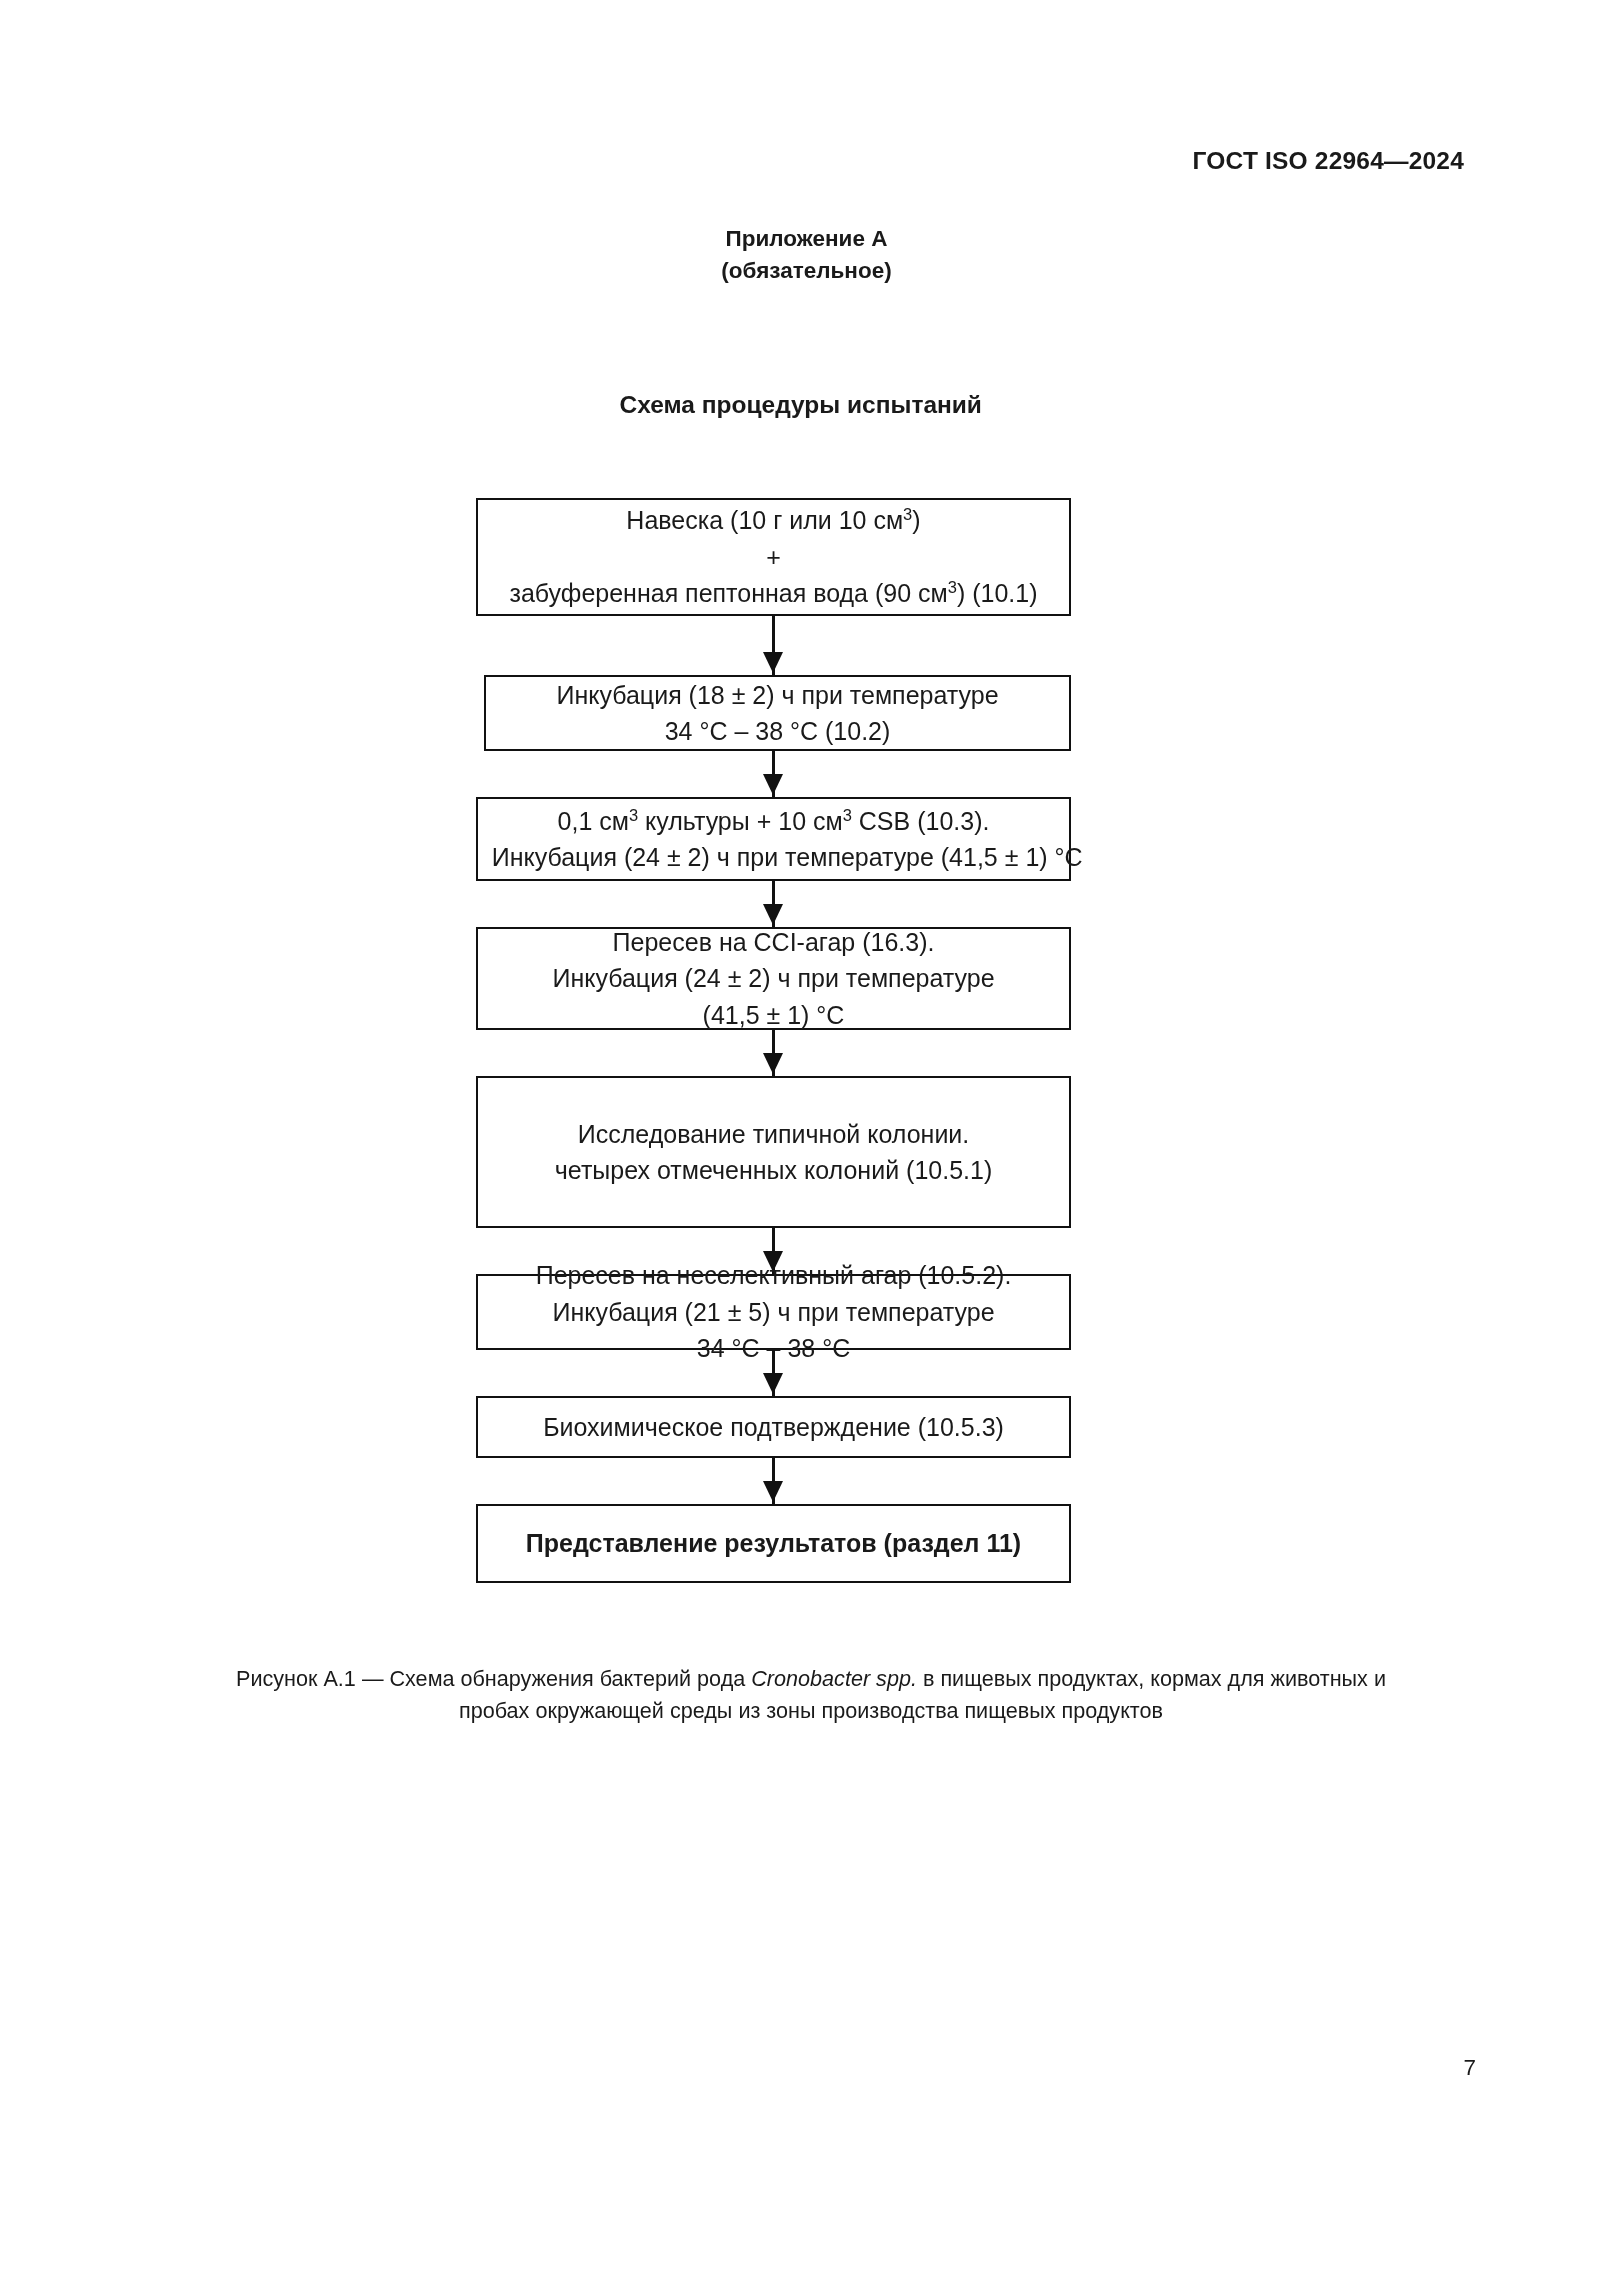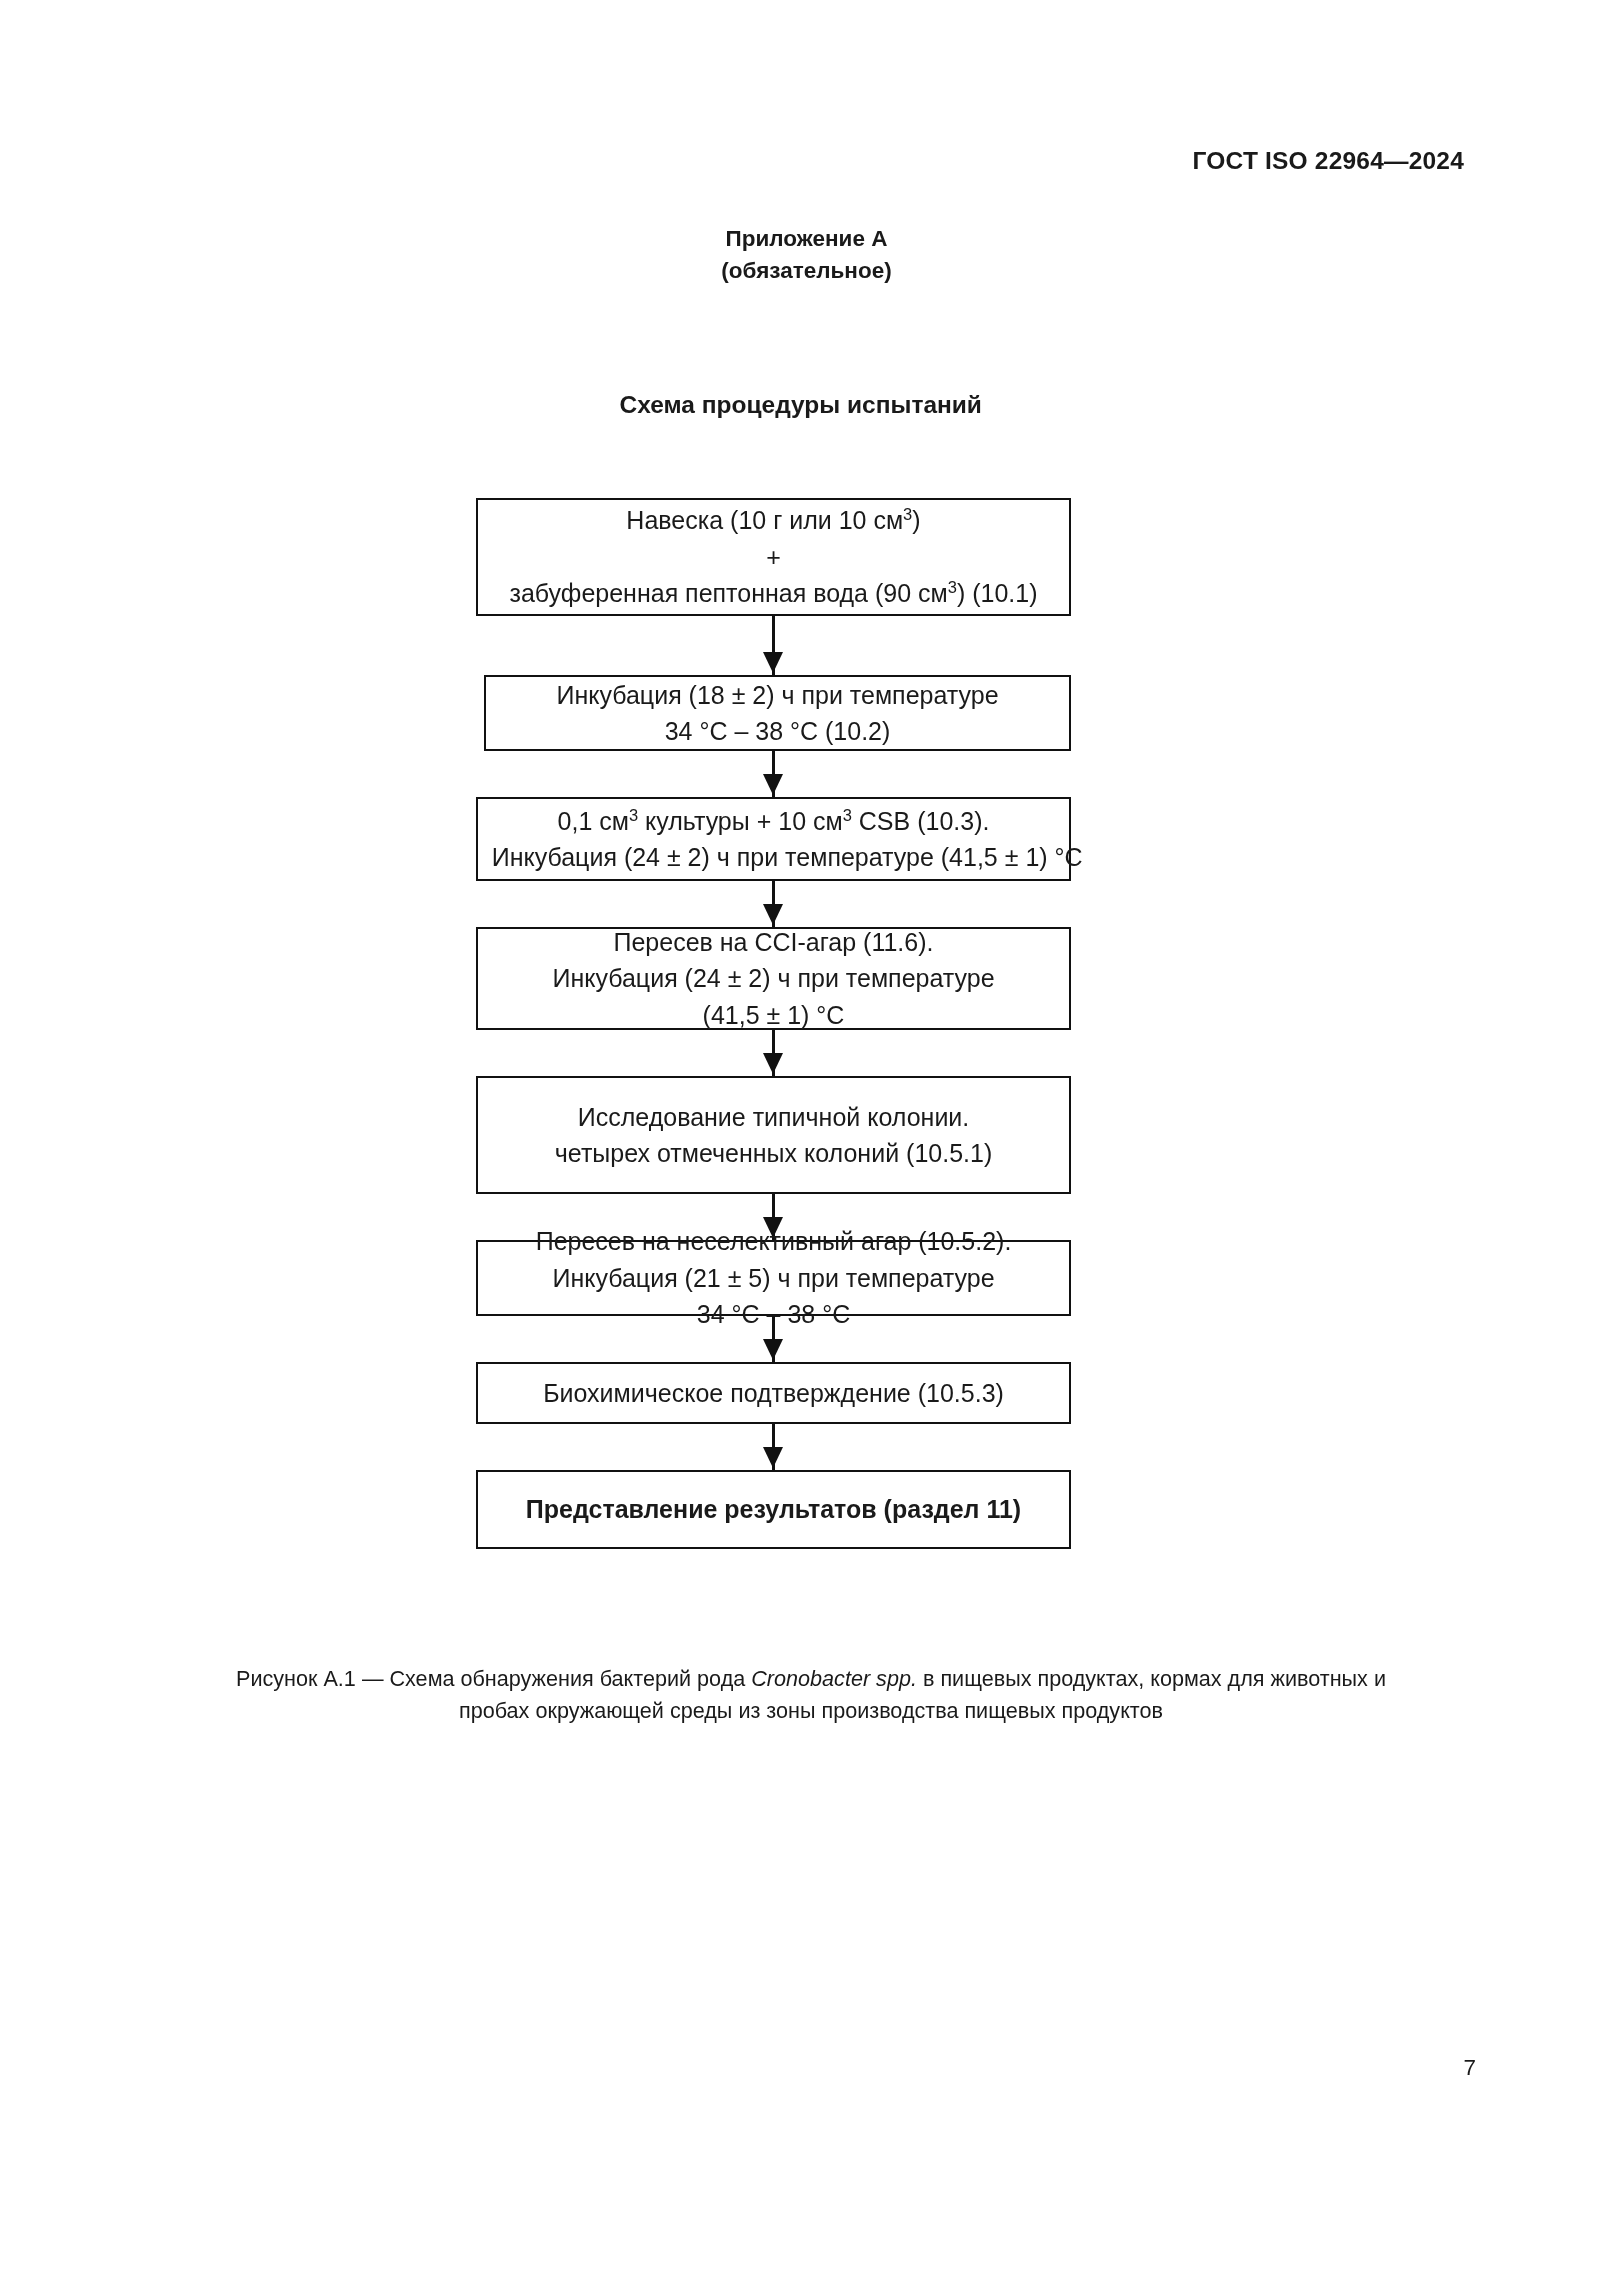--- a/index.html
+++ b/index.html
@@ -104,21 +104,21 @@
     font-size: 0.66em;
     vertical-align: super;
     line-height: 0;
   }
 
   
   .h-1 { height: 118px; }
   .h-2 { height: 76px; margin-left: 8px;  }
   .h-3 { height: 84px;  }
   .h-4 { height: 103px; }
-  .h-5 { height: 118px; }
+  .h-5 { height: 152px; }
   .h-6 { height: 76px; }
   .h-7 { height: 62px;  }
   .h-8 { height: 79px; font-weight: bold;  }
 
   
   .connector {
     position: relative;
     height: 55px;
     width: 100%;
   }
@@ -229,21 +229,21 @@
     </div>
 
     <div class="connector c-short">
       <span class="stem"></span>
       <span class="head"></span>
     </div>
 
     <div class="flow-step">
       <div class="flow-box h-4">
         <span class="txt">
-          <span class="l">Пересев на CCI-агар (11.6).</span>
+          <span class="l">Пересев на CCI-агар (16.3).</span>
           <span class="l">Инкубация (24 ± 2) ч при температуре</span>
           <span class="l">(41,5 ± 1) °C</span>
         </span>
       </div>
     </div>
 
     <div class="connector c-short">
       <span class="stem"></span>
       <span class="head"></span>
     </div>

